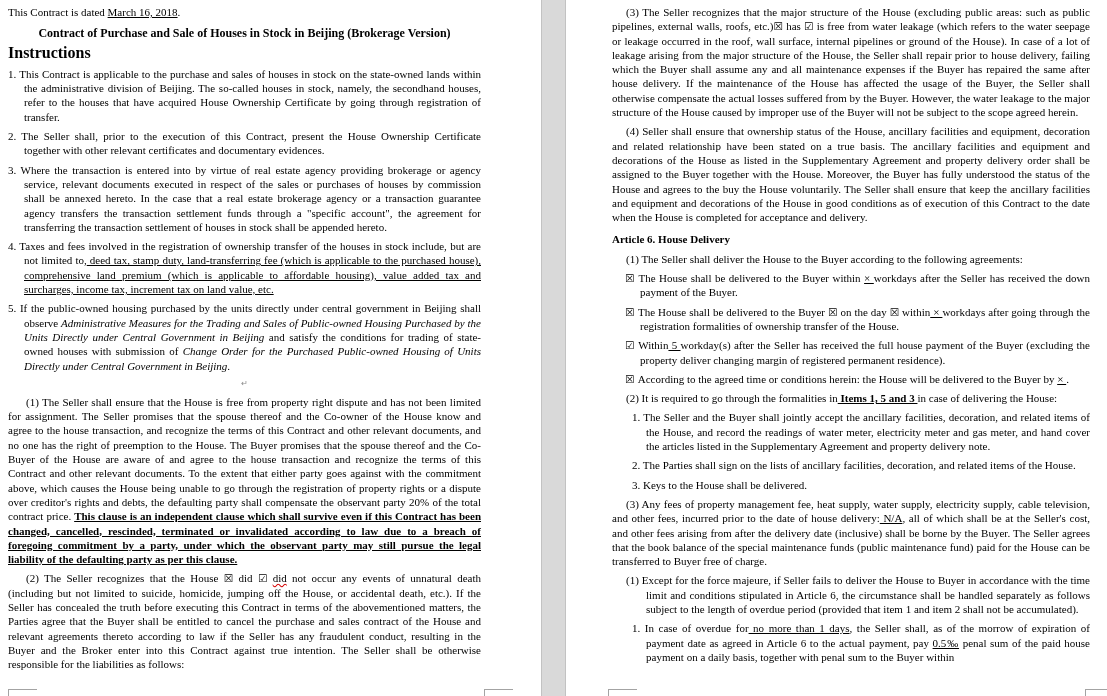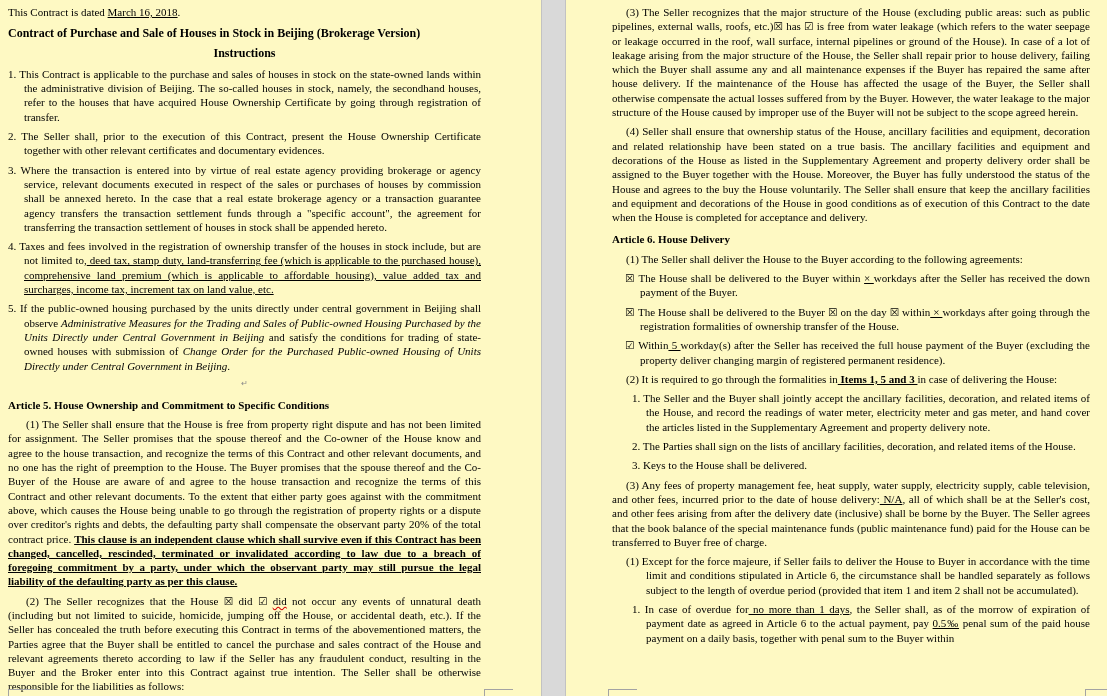--- a/index.html
+++ b/index.html
@@ -2,32 +2,32 @@
 <html><head>
 <meta charset="utf-8">
 <style>
   html,body{margin:0;padding:0}
   body{
     position:relative;width:1107px;height:696px;overflow:hidden;
     background:#d9d9d9;color:#000;
     font-family:"Liberation Serif","DejaVu Serif",serif;
     font-size:11px;line-height:14.3px;
   }
-  .page{position:absolute;top:0;height:696px;background:#fef9c3;overflow:hidden}
+  .page{position:absolute;top:0;height:696px;background:#ffffff;overflow:hidden}
   #page-left{left:0;width:541px}
   #page-right{left:566px;width:541px}
   .divider{position:absolute;left:541px;top:0;width:25px;height:696px;background:#d9d9d9;
     border-left:1px solid #c2c2c2;border-right:1px solid #c2c2c2;box-sizing:border-box}
   .left-content{margin:5px 60px 0 8px}
   .right-content{margin:2px 0 0 46px;width:478px}
   p,h1,h2,div{margin:0}
   .just{text-align:justify}
   .plain{margin:2px 0 4px}
-  .doc-title{font-size:12px;font-weight:bold;text-align:left;white-space:nowrap;margin:7px 0 3px}
-  .doc-subtitle{font-size:12px;font-weight:bold;text-align:center;margin:5px 0 7px}
+  .doc-title{font-size:12px;font-weight:bold;text-align:center;white-space:nowrap;margin:7px 0 3px}
+  .doc-subtitle{font-size:16px;font-weight:bold;text-align:left;margin:5px 0 7px}
   .heading{font-weight:bold;margin:8px 0 5px}
   .para{margin:5px 0;text-indent:18px}
   .parar{margin:5px 0;text-indent:14px}
   .hang{margin:5px 0}
   .hang16{padding-left:16px;text-indent:-16px}
   .hang14{padding-left:14px;text-indent:-14px}
   .hang15{padding-left:15px;text-indent:-15px}
   .hang20{padding-left:20px;text-indent:-20px}
   .sub{margin-left:20px}
   .cbl{margin-left:13px}
@@ -53,39 +53,39 @@
     <h1 class="doc-title">Contract of Purchase and Sale of Houses in Stock in Beijing (Brokerage Version)</h1>
     <h2 class="doc-subtitle">Instructions</h2>
     <div>
         <div class="hang hang16 just"><span>1. This Contract is applicable to the purchase and sales of houses in stock on the state-owned lands within the administrative division of Beijing. The so-called houses in stock, namely, the secondhand houses, refer to the houses that have acquired House Ownership Certificate by going through registration of transfer. </span></div>
         <div class="hang hang16 just"><span>2. The Seller shall, prior to the execution of this Contract, present the House Ownership Certificate together with other relevant certificates and documentary evidences. </span></div>
         <div class="hang hang16 just"><span>3. Where the transaction is entered into by virtue of real estate agency providing brokerage or agency service, relevant documents executed in respect of the sales or purchases of houses by commission shall be annexed hereto. In the case that a real estate brokerage agency or a transaction guarantee agency transfers the transaction settlement funds through a "specific account", the agreement for transferring the transaction settlement of houses in stock shall be appended hereto. </span></div>
         <div class="hang hang16 just"><span>4. Taxes and fees involved in the registration of ownership transfer of the houses in stock include, but are not limited to,</span><span class="u"> deed tax, stamp duty, land-transferring fee (which is applicable to the purchased house), comprehensive land premium (which is applicable to affordable housing), value added tax and surcharges, income tax, increment tax on land value, etc.</span><span> </span></div>
         <div class="hang hang16 just"><span>5. If the public-owned housing purchased by the units directly under central government in Beijing shall observe </span><span class="i">Administrative Measures for the Trading and Sales of Public-owned Housing Purchased by the Units Directly under Central Government in Beijing</span><span> and satisfy the conditions for trading of state-owned houses with submission of </span><span class="i">Change Order for the Purchased Public-owned Housing of Units Directly under Central Government in Beijing</span><span>. </span></div>
       </div>
     <div class="para-mark">↵</div>
-    <p class="heading">Article 5. House Ownership and Commitment to Specific Conditions</p>
     <p class="para just"><span>(1) The Seller shall ensure that the House is free from property right dispute and has not been limited for assignment. The Seller promises that the spouse thereof and the Co-owner of the House know and agree to the house transaction, and recognize the terms of this Contract and other relevant documents, and no one has the right of preemption to the House. The Buyer promises that the spouse thereof and the Co-Buyer of the House are aware of and agree to the house transaction and recognize the terms of this Contract and other relevant documents. To the extent that either party goes against with the commitment above, which causes the House being unable to go through the registration of property rights or a dispute over creditor's rights and debts, the defaulting party shall compensate the observant party 20% of the total contract price. </span><span class="b u">This clause is an independent clause which shall survive even if this Contract has been changed, cancelled, rescinded, terminated or invalidated according to law due to a breach of foregoing commitment by a party, under which the observant party may still pursue the legal liability of the defaulting party as per this clause.</span><span> </span></p>
     <p class="para just"><span>(2) The Seller recognizes that the House </span><span class="cb">☒</span><span> did </span><span class="cb">☑</span><span> </span><span class="wavy">did</span><span> not occur any events of unnatural death (including but not limited to suicide, homicide, jumping off the House, or accidental death, etc.). If the Seller has concealed the truth before executing this Contract in terms of the abovementioned matters, the Parties agree that the Buyer shall be entitled to cancel the purchase and sales contract of the House and relevant agreements thereto according to law if the Seller has any fraudulent conduct, resulting in the Buyer and the Broker enter into this Contract against true intention. The Seller shall be otherwise responsible for the liabilities as follows: </span></p>
 
   </div>
 </div>
 
 <div class="divider"></div>
 
 <div class="page" id="page-right">
   <div class="right-content">
     <p class="parar just"><span>(3) The Seller recognizes that the major structure of the House (excluding public areas: such as public pipelines, external walls, roofs, etc.)</span><span class="cb">☒</span><span> has </span><span class="cb">☑</span><span> is free from water leakage (which refers to the water seepage or leakage occurred in the roof, wall surface, internal pipelines or ground of the House). In case of a lot of leakage arising from the major structure of the House, the Seller shall repair prior to house delivery, failing which the Buyer shall assume any and all maintenance expenses if the Buyer has repaired the same after house delivery. If the maintenance of the House has affected the usage of the Buyer, the Seller shall otherwise compensate the actual losses suffered from by the Buyer. However, the water leakage to the major structure of the House caused by improper use of the Buyer will not be subject to the scope agreed herein. </span></p>
     <p class="parar just"><span>(4) Seller shall ensure that ownership status of the House, ancillary facilities and equipment, decoration and related relationship have been stated on a true basis. The ancillary facilities and equipment and decorations of the House as listed in the Supplementary Agreement and property delivery order shall be assigned to the Buyer together with the House. Moreover, the Buyer has fully understood the status of the House and agrees to the buy the House voluntarily. The Seller shall ensure that keep the ancillary facilities and equipment and decorations of the House in good conditions as of execution of this Contract to the date when the House is completed for acceptance and delivery. </span></p>
     <p class="heading">Article 6. House Delivery</p>
     <p class="parar just"><span>(1) The Seller shall deliver the House to the Buyer according to the following agreements: </span></p>
     <div class="cbl">
         <div class="hang hang15 just"><span class="cb">☒ </span><span>The House shall be delivered to the Buyer within </span><span class="u">  ×  </span><span>workdays after the Seller has received the down payment of the Buyer. </span></div>
         <div class="hang hang15 just"><span class="cb">☒ </span><span>The House shall be delivered to the Buyer </span><span class="cb">☒</span><span> on the day </span><span class="cb">☒</span><span> within</span><span class="u">   ×  </span><span>workdays after going through the registration formalities of ownership transfer of the House. </span></div>
         <div class="hang hang15 just"><span class="cb">☑ </span><span>Within</span><span class="u"> 5 </span><span>workday(s) after the Seller has received the full house payment of the Buyer (excluding the property deliver changing margin of registered permanent residence). </span></div>
+        <div class="hang hang15 just"><span class="cb">☒ </span><span>According to the agreed time or conditions herein: the House will be delivered to the Buyer by </span><span class="u"> × </span><span>. </span></div>
       </div>
     <p class="parar just"><span>(2) It is required to go through the formalities in</span><span class="b u"> Items 1, 5 and 3 </span><span>in case of delivering the House: </span></p>
     <div class="sub">
         <div class="hang hang14 just"><span>1. The Seller and the Buyer shall jointly accept the ancillary facilities, decoration, and related items of the House, and record the readings of water meter, electricity meter and gas meter, and hand cover the articles listed in the Supplementary Agreement and property delivery note. </span></div>
         <div class="hang hang14 just"><span>2. The Parties shall sign on the lists of ancillary facilities, decoration, and related items of the House. </span></div>
         <div class="hang hang14 just"><span>3. Keys to the House shall be delivered. </span></div>
       </div>
     <p class="parar just"><span>(3) Any fees of property management fee, heat supply, water supply, electricity supply, cable television, and other fees, incurred prior to the date of house delivery:</span><span class="u"> N/A</span><span>, all of which shall be at the Seller's cost, and other fees arising from after the delivery date (inclusive) shall be borne by the Buyer. The Seller agrees that the book balance of the special maintenance funds (public maintenance fund) paid for the House can be transferred to Buyer free of charge. </span></p>
     <div class="ml14 hang20 just"><span>(1) Except for the force majeure, if Seller fails to deliver the House to Buyer in accordance with the time limit and conditions stipulated in Article 6, the circumstance shall be handled separately as follows subject to the length of overdue period (provided that item 1 and item 2 shall not be accumulated). </span></div>
     <div class="sub">

